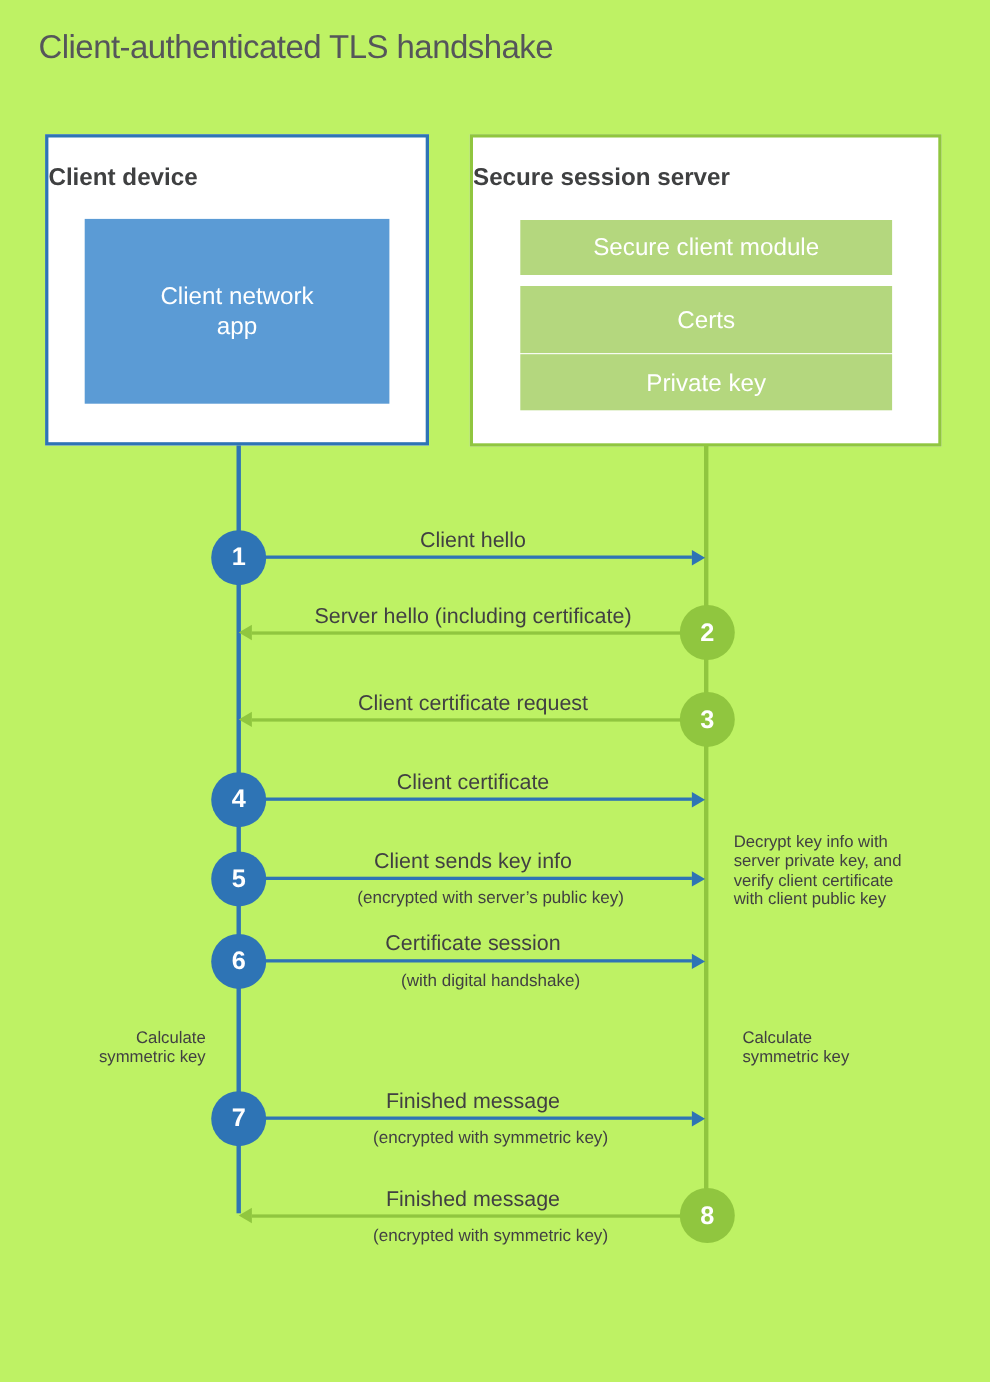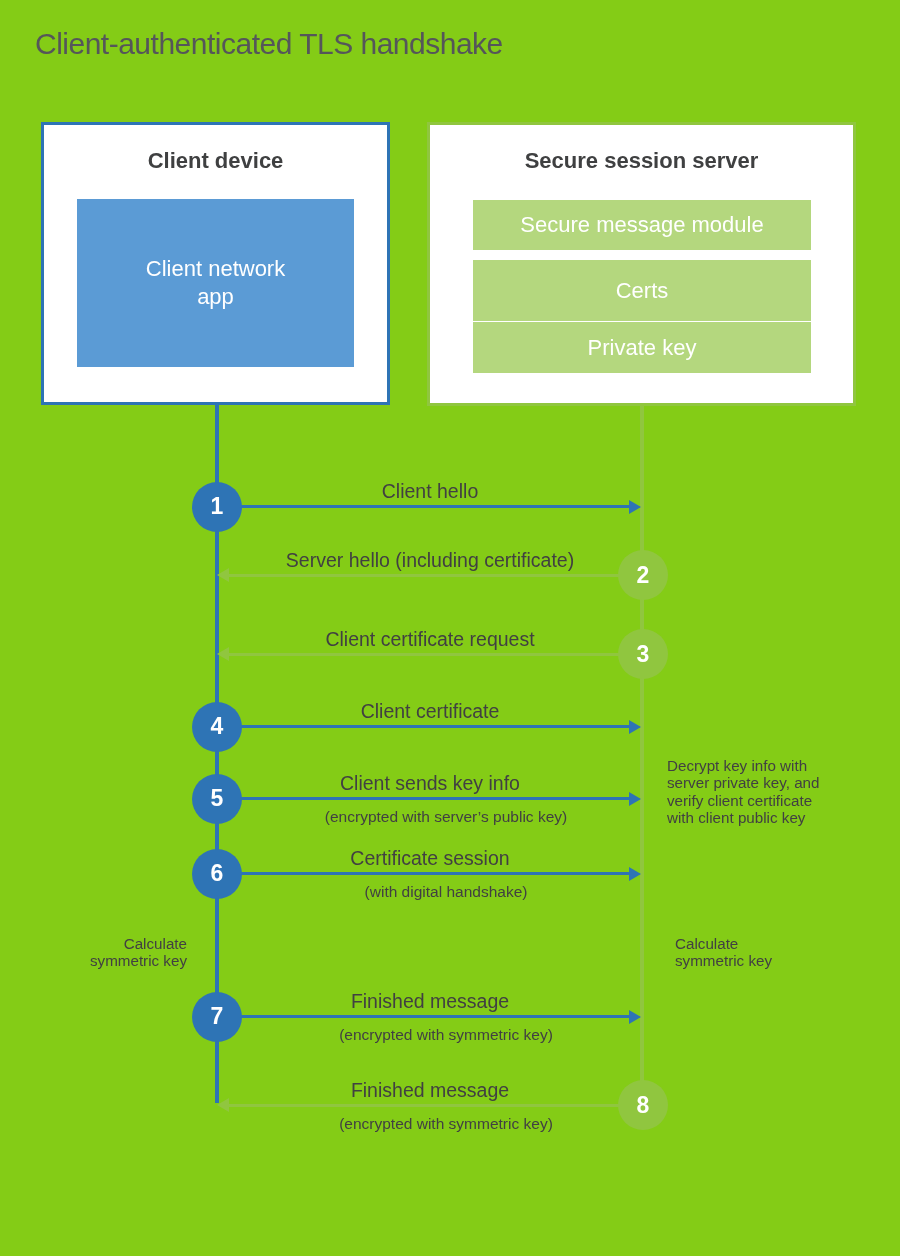--- a/index.html
+++ b/index.html
@@ -1,20 +1,20 @@
 <!DOCTYPE html>
 <html><head>
 <meta charset="utf-8">
 <style>
   html, body { margin: 0; padding: 0; background: #ffffff; }
   .canvas {
     position: relative;
     width: 900px;
     height: 1256px;
-    background: #84cc16;
+    background: #bef264;
     font-family: "Liberation Sans", sans-serif;
     overflow: hidden;
   }
   .page-title {
     position: absolute;
     left: 35px;
     top: 27px;
     font-size: 30px;
     font-weight: 400;
     letter-spacing: -0.5px;
@@ -22,21 +22,21 @@
     white-space: nowrap;
   }
   
   .actor-box { position: absolute; box-sizing: border-box; background: #ffffff; }
   .actor-box.client { left: 41px; top: 122px; width: 349px; height: 283px; border: 3px solid #2e74b5; }
   .actor-box.server { left: 427px; top: 122px; width: 429px; height: 284px; border: 3px solid #90c63f; }
   .actor-title {
     position: absolute;
     left: 0; right: 0;
     top: 23px;
-    text-align: center;
+    text-align: left;
     font-size: 22px;
     font-weight: 700;
     color: #3f4041;
   }
   .client-app-rect {
     position: absolute;
     left: 77px; top: 199px; width: 277px; height: 168px;
     background: #5b9bd5;
     display: flex; align-items: center; justify-content: center;
     text-align: center;
@@ -127,21 +127,21 @@
     <div class="actor-title">Client device</div>
   </div>
   <div class="client-app-rect">
     <div><span>Client network</span><br><span>app</span></div>
   </div>
 
   <div class="actor-box server">
     <div class="actor-title">Secure session server</div>
   </div>
   <div class="server-bar bar-0">
-      <span>Secure message module</span>
+      <span>Secure client module</span>
     </div>
   <div class="server-bar bar-1">
       <span>Certs</span>
     </div>
   <div class="server-bar bar-2">
       <span>Private key</span>
     </div>
 
   <div class="lifeline client-line"></div>
   <div class="lifeline server-line"></div>

